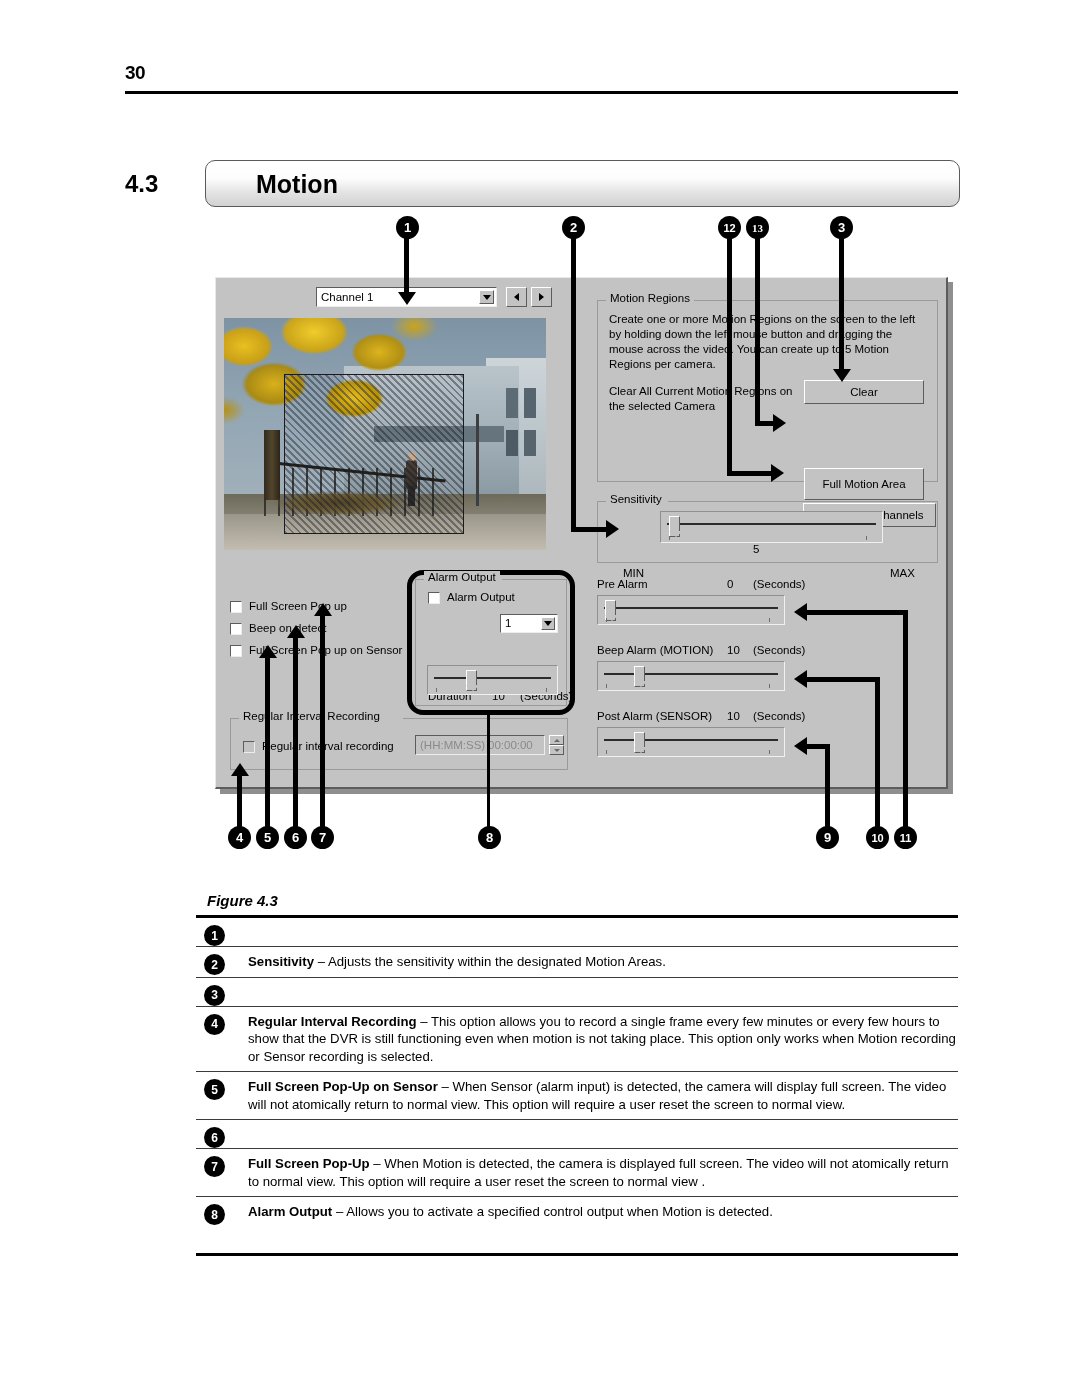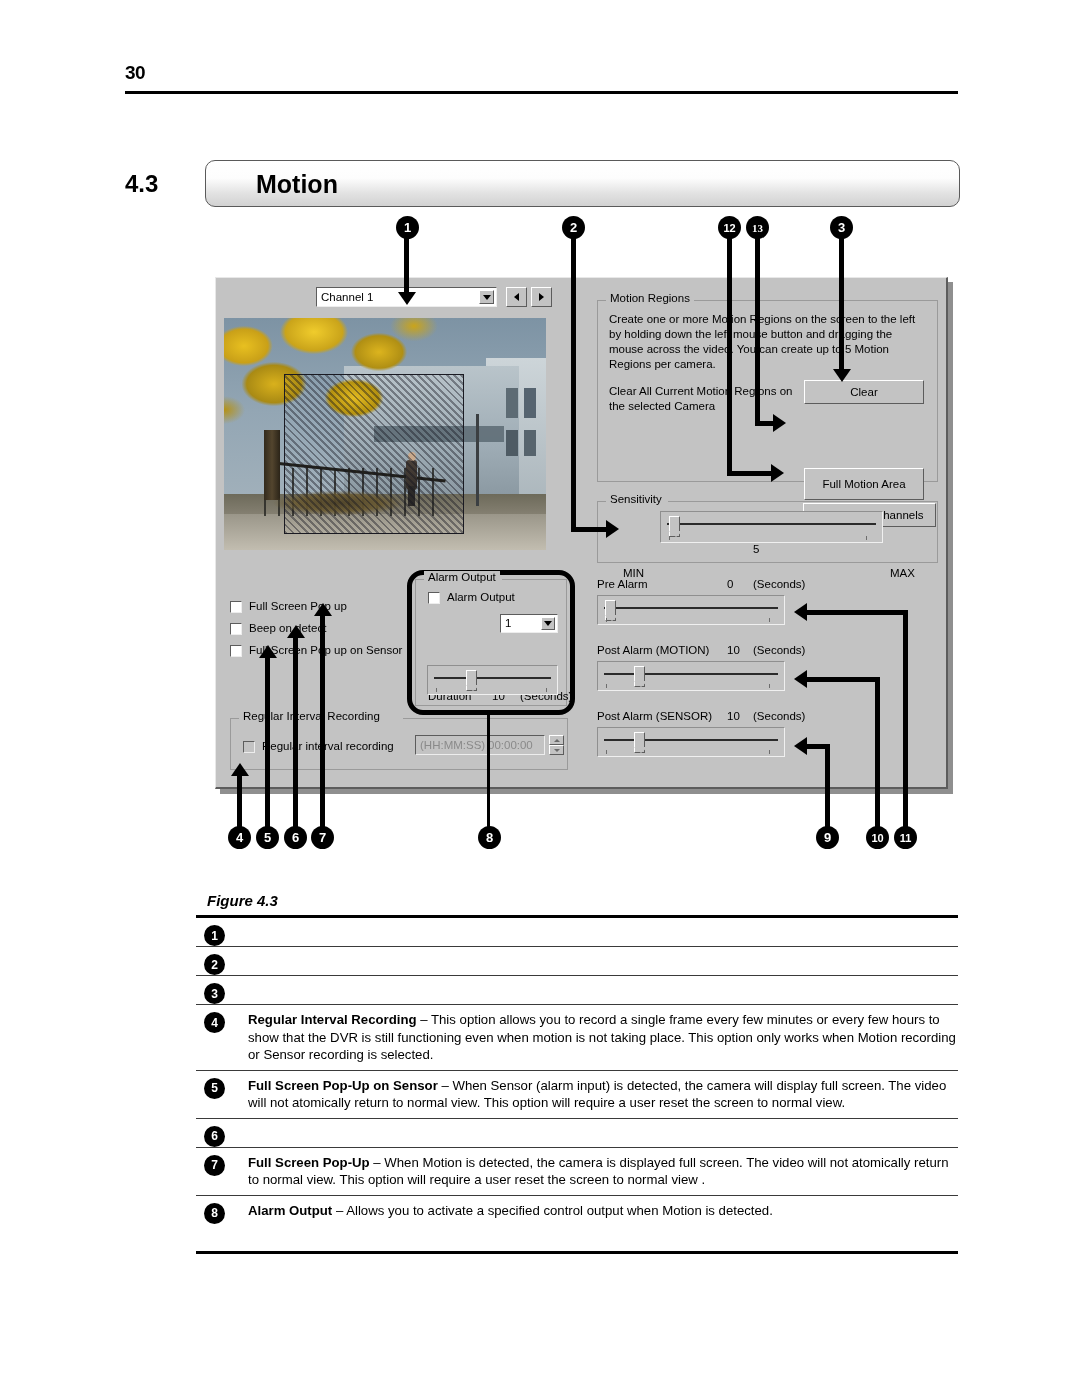--- a/index.html
+++ b/index.html
@@ -466,21 +466,21 @@
       <span class="af-unit" style="left:156px;">(Seconds)</span>
       <div class="slider-track af-slider">
         <span class="slider-line"></span>
         <span class="slider-thumb" style="left:7px;"></span>
         <span class="slider-tick" style="left:8px;"></span>
         <span class="slider-tick" style="left:171px;"></span>
       </div>
     </div>
 
     <div class="alarm-field" id="field-postmotion">
-      <span class="af-label">Post Alarm (MOTION)</span>
+      <span class="af-label">Beep Alarm (MOTION)</span>
       <span class="af-value" style="left:130px;">10</span>
       <span class="af-unit" style="left:156px;">(Seconds)</span>
       <div class="slider-track af-slider">
         <span class="slider-line"></span>
         <span class="slider-thumb" style="left:36px;"></span>
         <span class="slider-tick" style="left:8px;"></span>
         <span class="slider-tick" style="left:171px;"></span>
       </div>
     </div>
 
@@ -562,20 +562,21 @@
 <div id="legend">
   <div class="legend-rule-thick"></div>
 
   <div class="legend-row">
     <span class="legend-bubble">1</span>
   </div>
   <div class="legend-rule-thin"></div>
 
   <div class="legend-row">
     <span class="legend-bubble">2</span>
+    <div class="legend-text"><b>Sensitivity</b><span> – Adjusts the sensitivity within the designated Motion Areas.</span></div>
   </div>
   <div class="legend-rule-thin"></div>
 
   <div class="legend-row">
     <span class="legend-bubble">3</span>
   </div>
   <div class="legend-rule-thin"></div>
 
   <div class="legend-row">
     <span class="legend-bubble">4</span>

